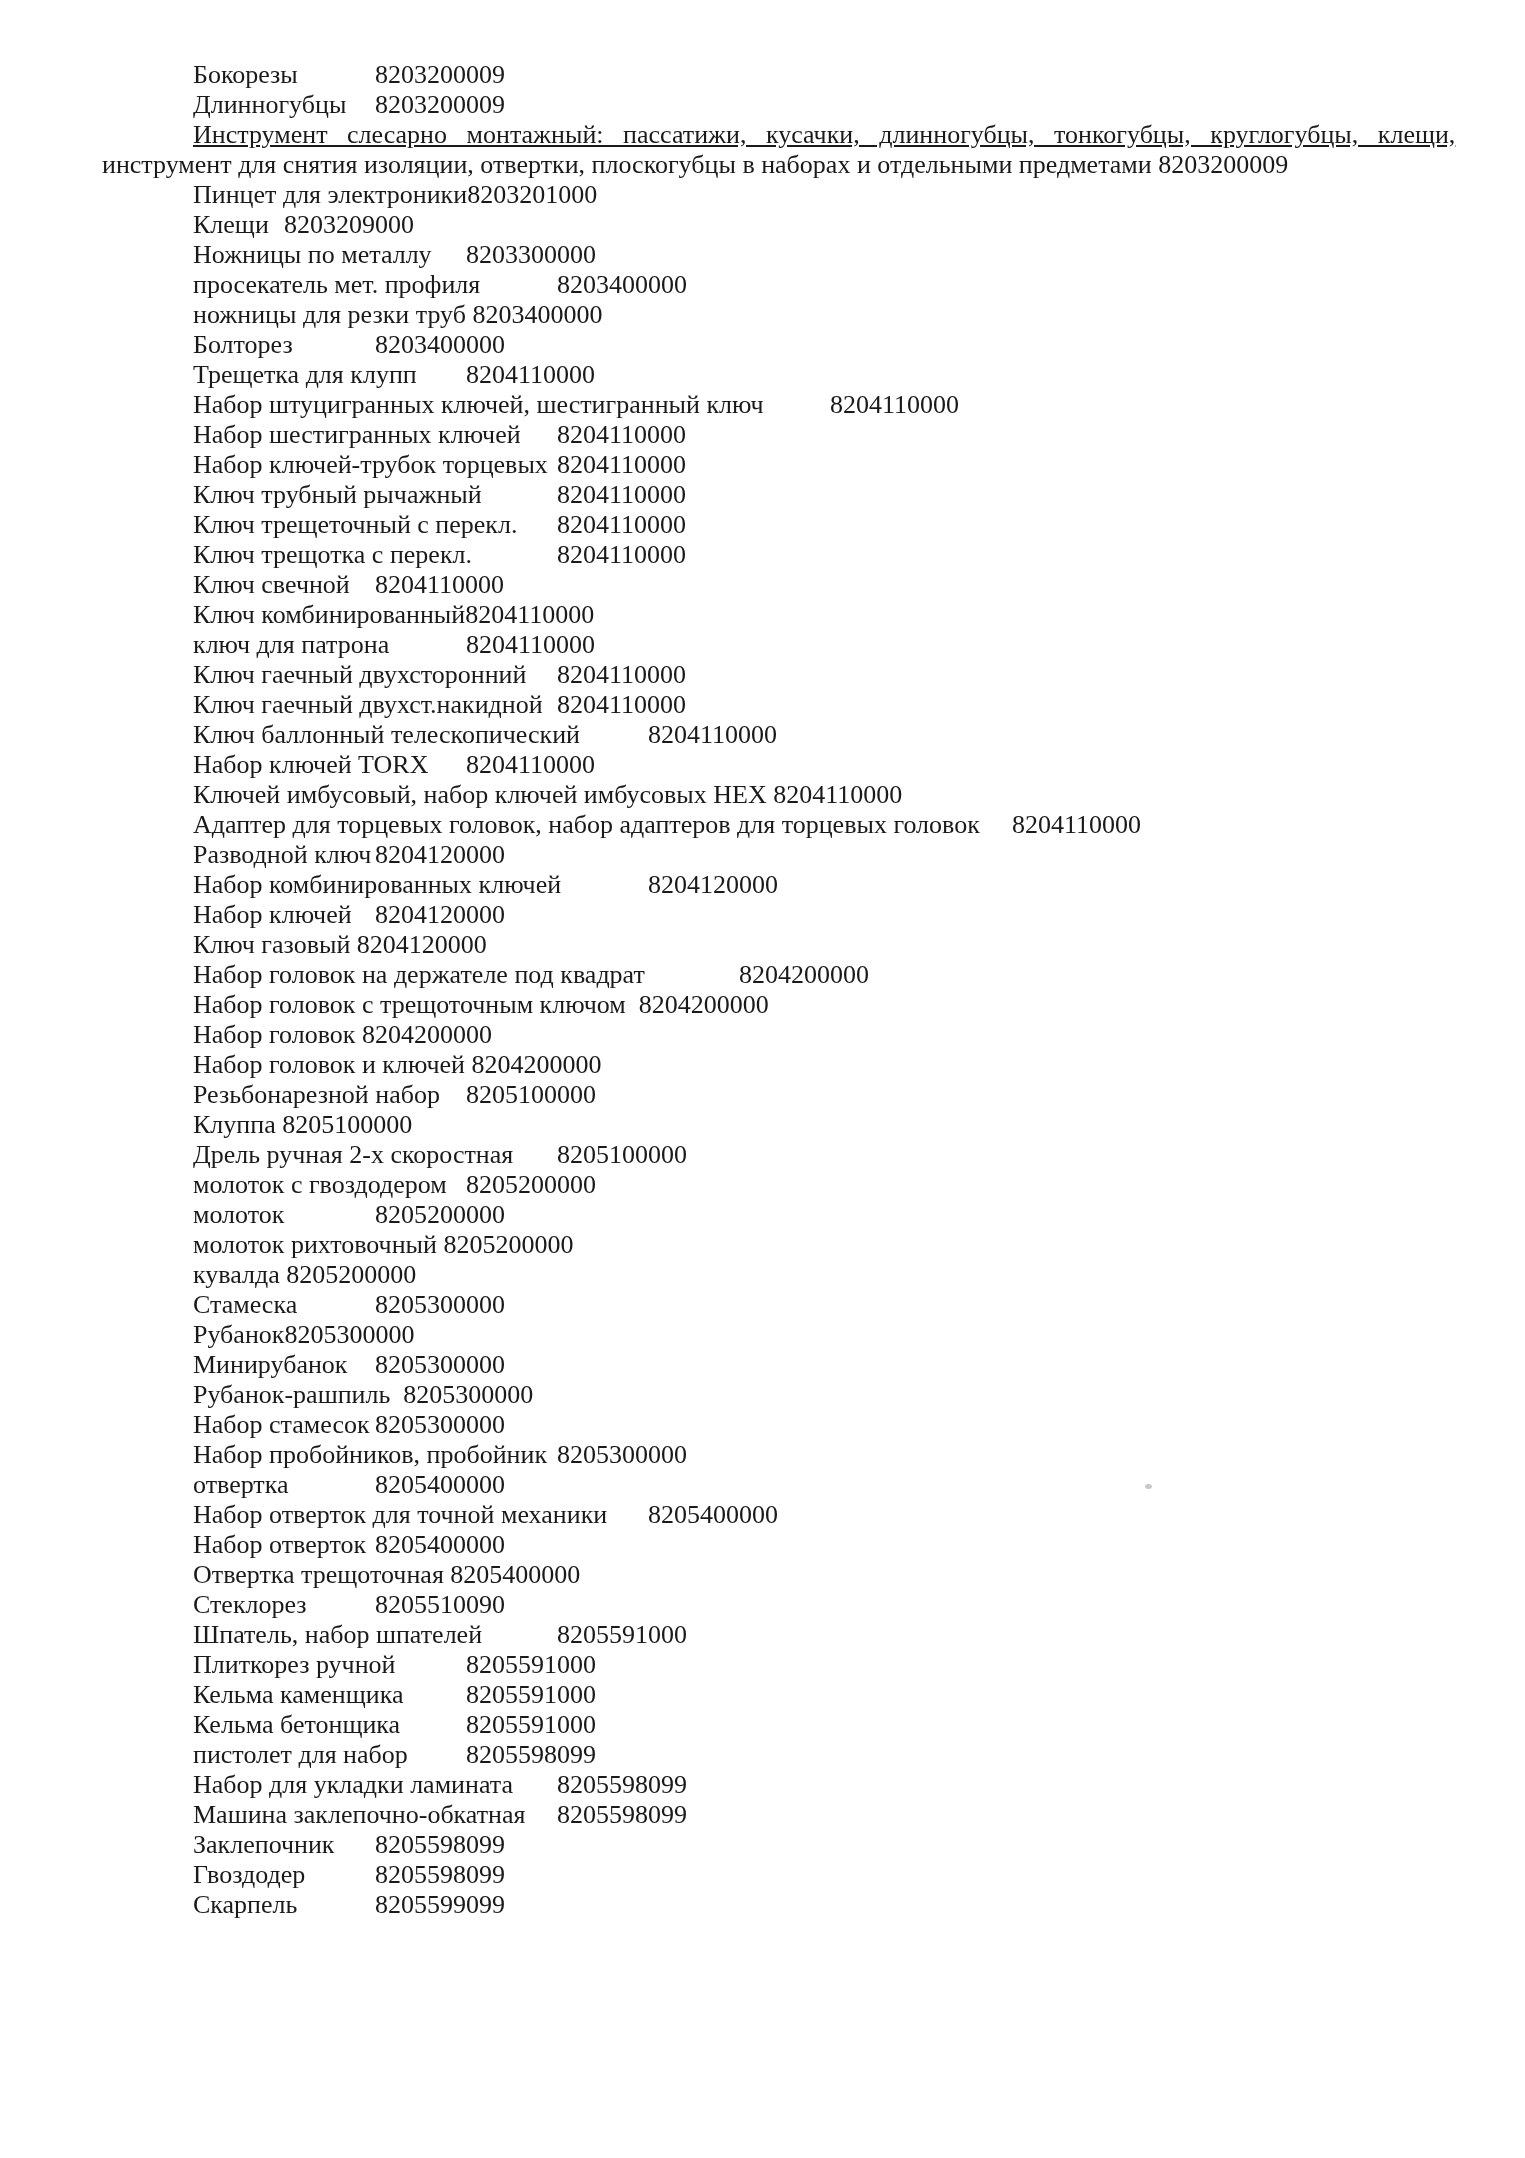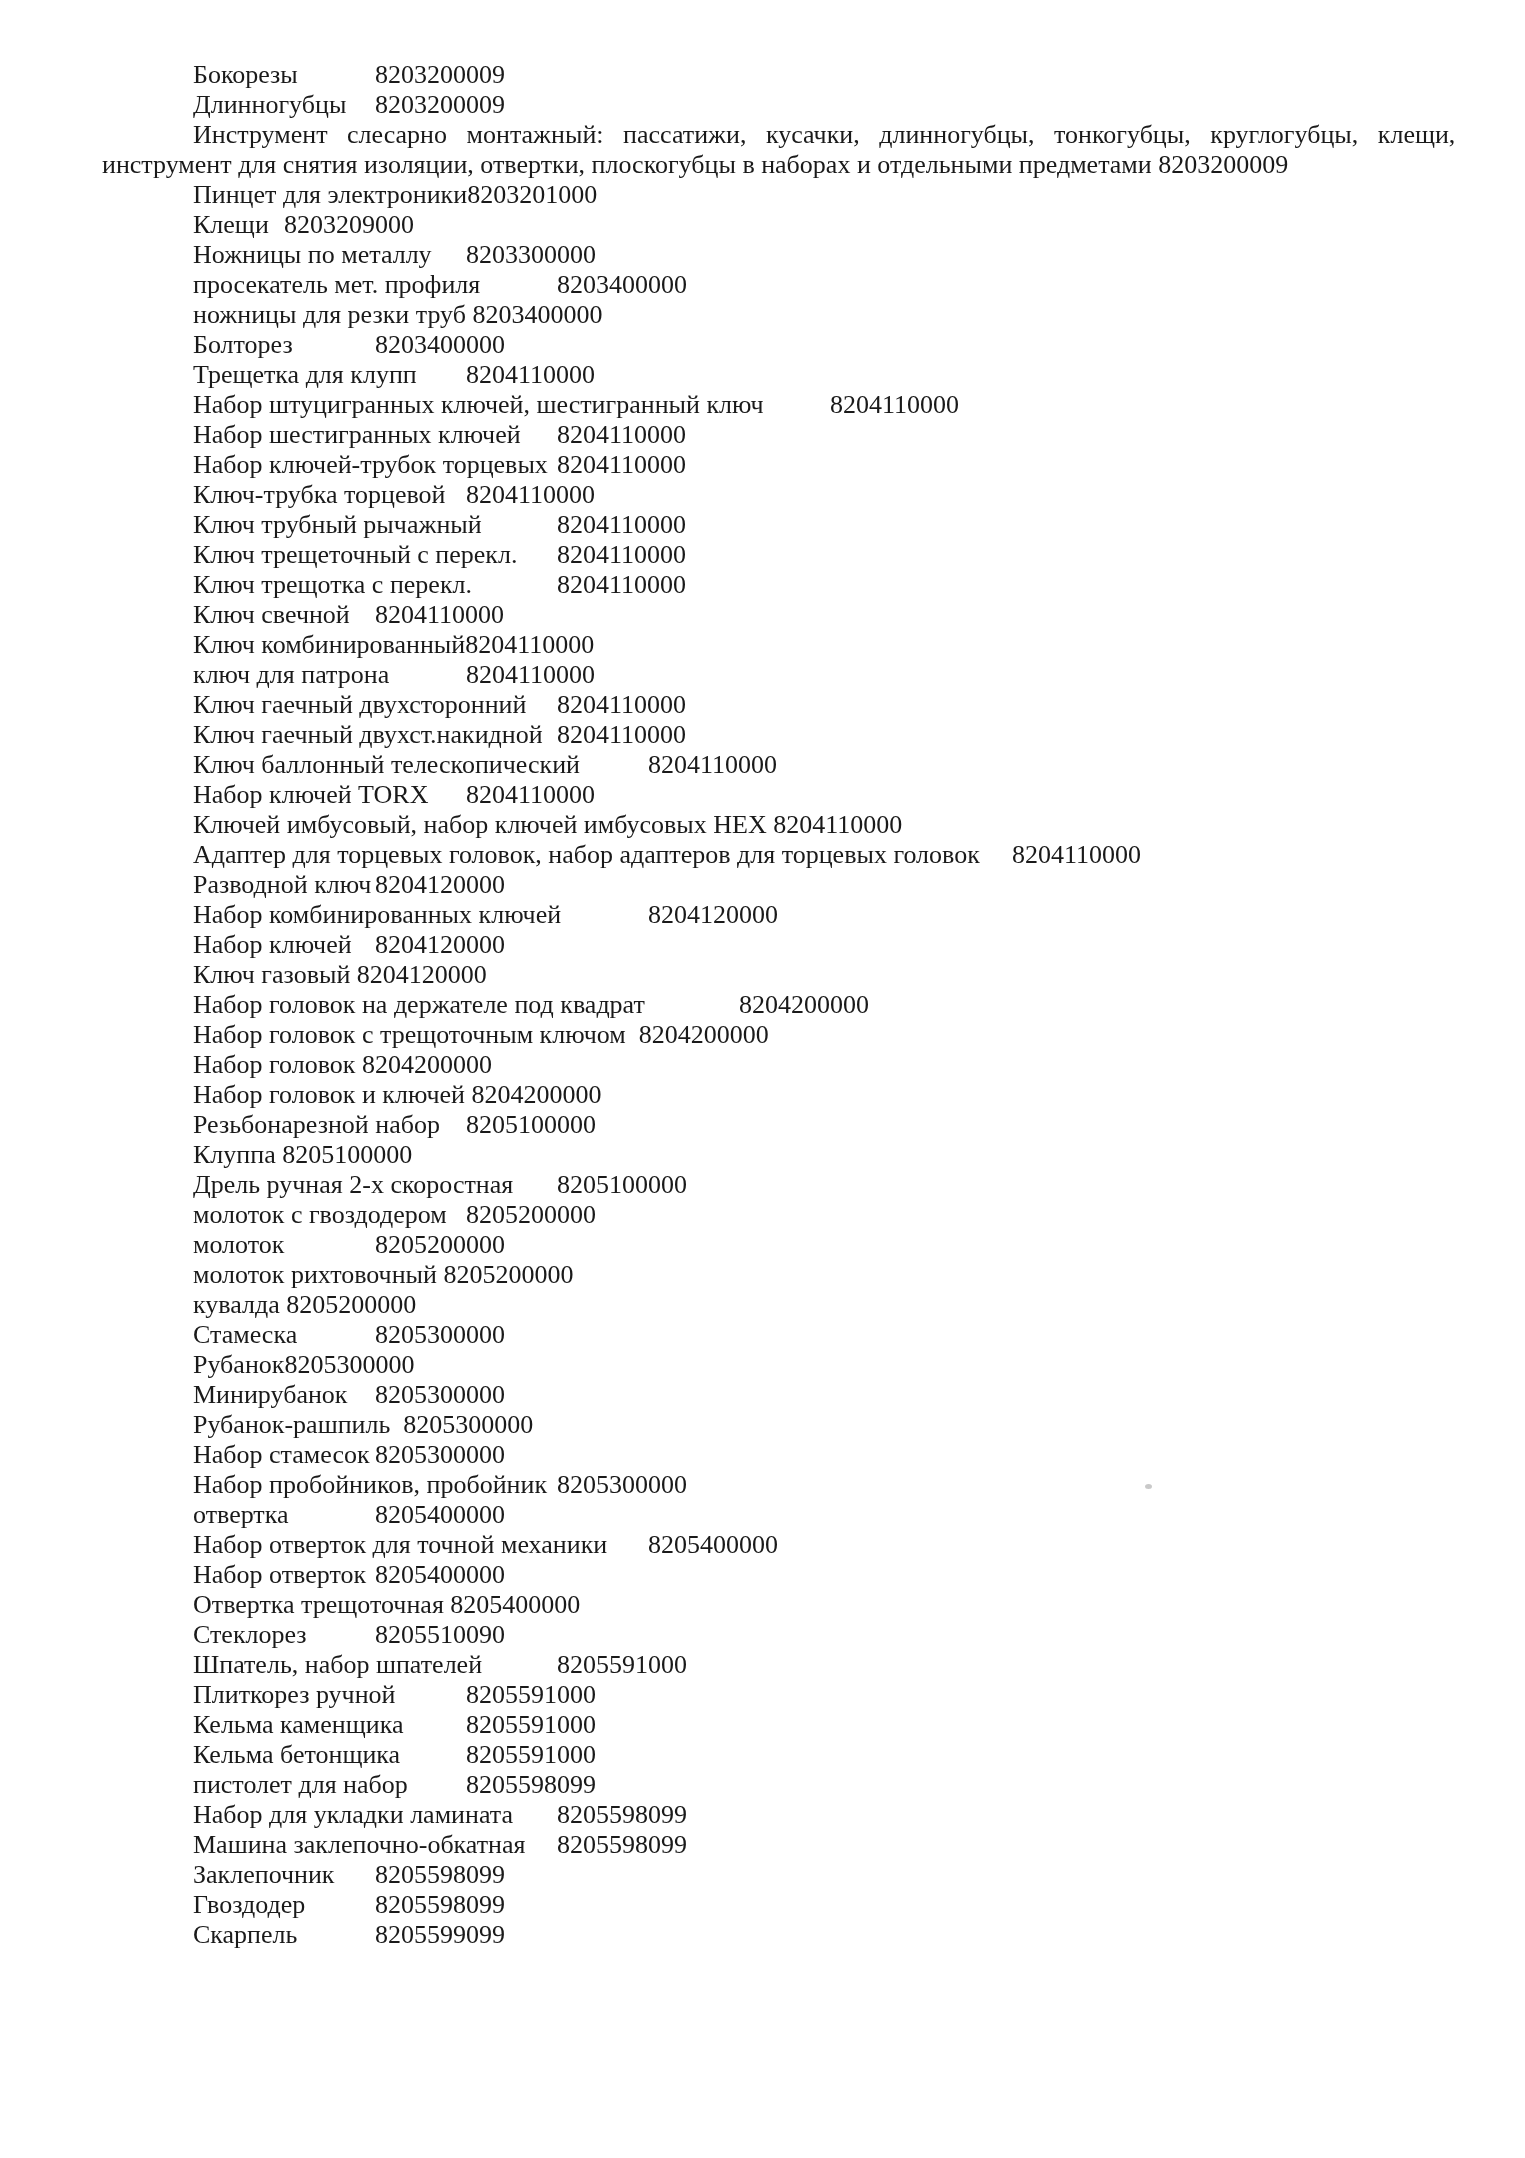--- a/index.html
+++ b/index.html
@@ -20,21 +20,21 @@
     line-height: 30px;
     color: #1a1a1a;
     position: relative;
   }
   .line {
     white-space: pre-wrap;
     tab-size: 91px;
     -moz-tab-size: 91px;
   }
   
-  .line.justified { word-spacing: 13px; }
+  .line.justified { word-spacing: 13px; text-decoration: underline; }
   .speck {
     position: absolute;
     left: 1145px;
     top: 1484px;
     width: 7px;
     height: 5px;
     border-radius: 50%;
     background: #c9c9c9;
   }
 </style>
@@ -50,21 +50,20 @@
       <div class="line">	<span>Пинцет для электроники</span><span>8203201000</span></div>
       <div class="line">	<span>Клещи</span>	<span>8203209000</span></div>
       <div class="line">	<span>Ножницы по металлу</span>	<span>8203300000</span></div>
       <div class="line">	<span>просекатель мет. профиля</span>	<span>8203400000</span></div>
       <div class="line">	<span>ножницы для резки труб</span> <span>8203400000</span></div>
       <div class="line">	<span>Болторез</span> 	<span>8203400000</span></div>
       <div class="line">	<span>Трещетка для клупп</span>	<span>8204110000</span></div>
       <div class="line">	<span>Набор штуцигранных ключей, шестигранный ключ</span>  	<span>8204110000</span></div>
       <div class="line">	<span>Набор шестигранных ключей</span>	<span>8204110000</span></div>
       <div class="line">	<span>Набор ключей-трубок торцевых</span>	<span>8204110000</span></div>
-      <div class="line">	<span>Ключ-трубка торцевой</span>	<span>8204110000</span></div>
       <div class="line">	<span>Ключ трубный рычажный</span> 	<span>8204110000</span></div>
       <div class="line">	<span>Ключ трещеточный с перекл.</span>	<span>8204110000</span></div>
       <div class="line">	<span>Ключ трещотка с перекл.</span> 	<span>8204110000</span></div>
       <div class="line">	<span>Ключ свечной</span>	<span>8204110000</span></div>
       <div class="line">	<span>Ключ комбинированный</span><span>8204110000</span></div>
       <div class="line">	<span>ключ для патрона</span>	<span>8204110000</span></div>
       <div class="line">	<span>Ключ гаечный двухсторонний</span>	<span>8204110000</span></div>
       <div class="line">	<span>Ключ гаечный двухст.накидной</span>	<span>8204110000</span></div>
       <div class="line">	<span>Ключ баллонный телескопический</span>	<span>8204110000</span></div>
       <div class="line">	<span>Набор ключей TORX</span>	<span>8204110000</span></div>

